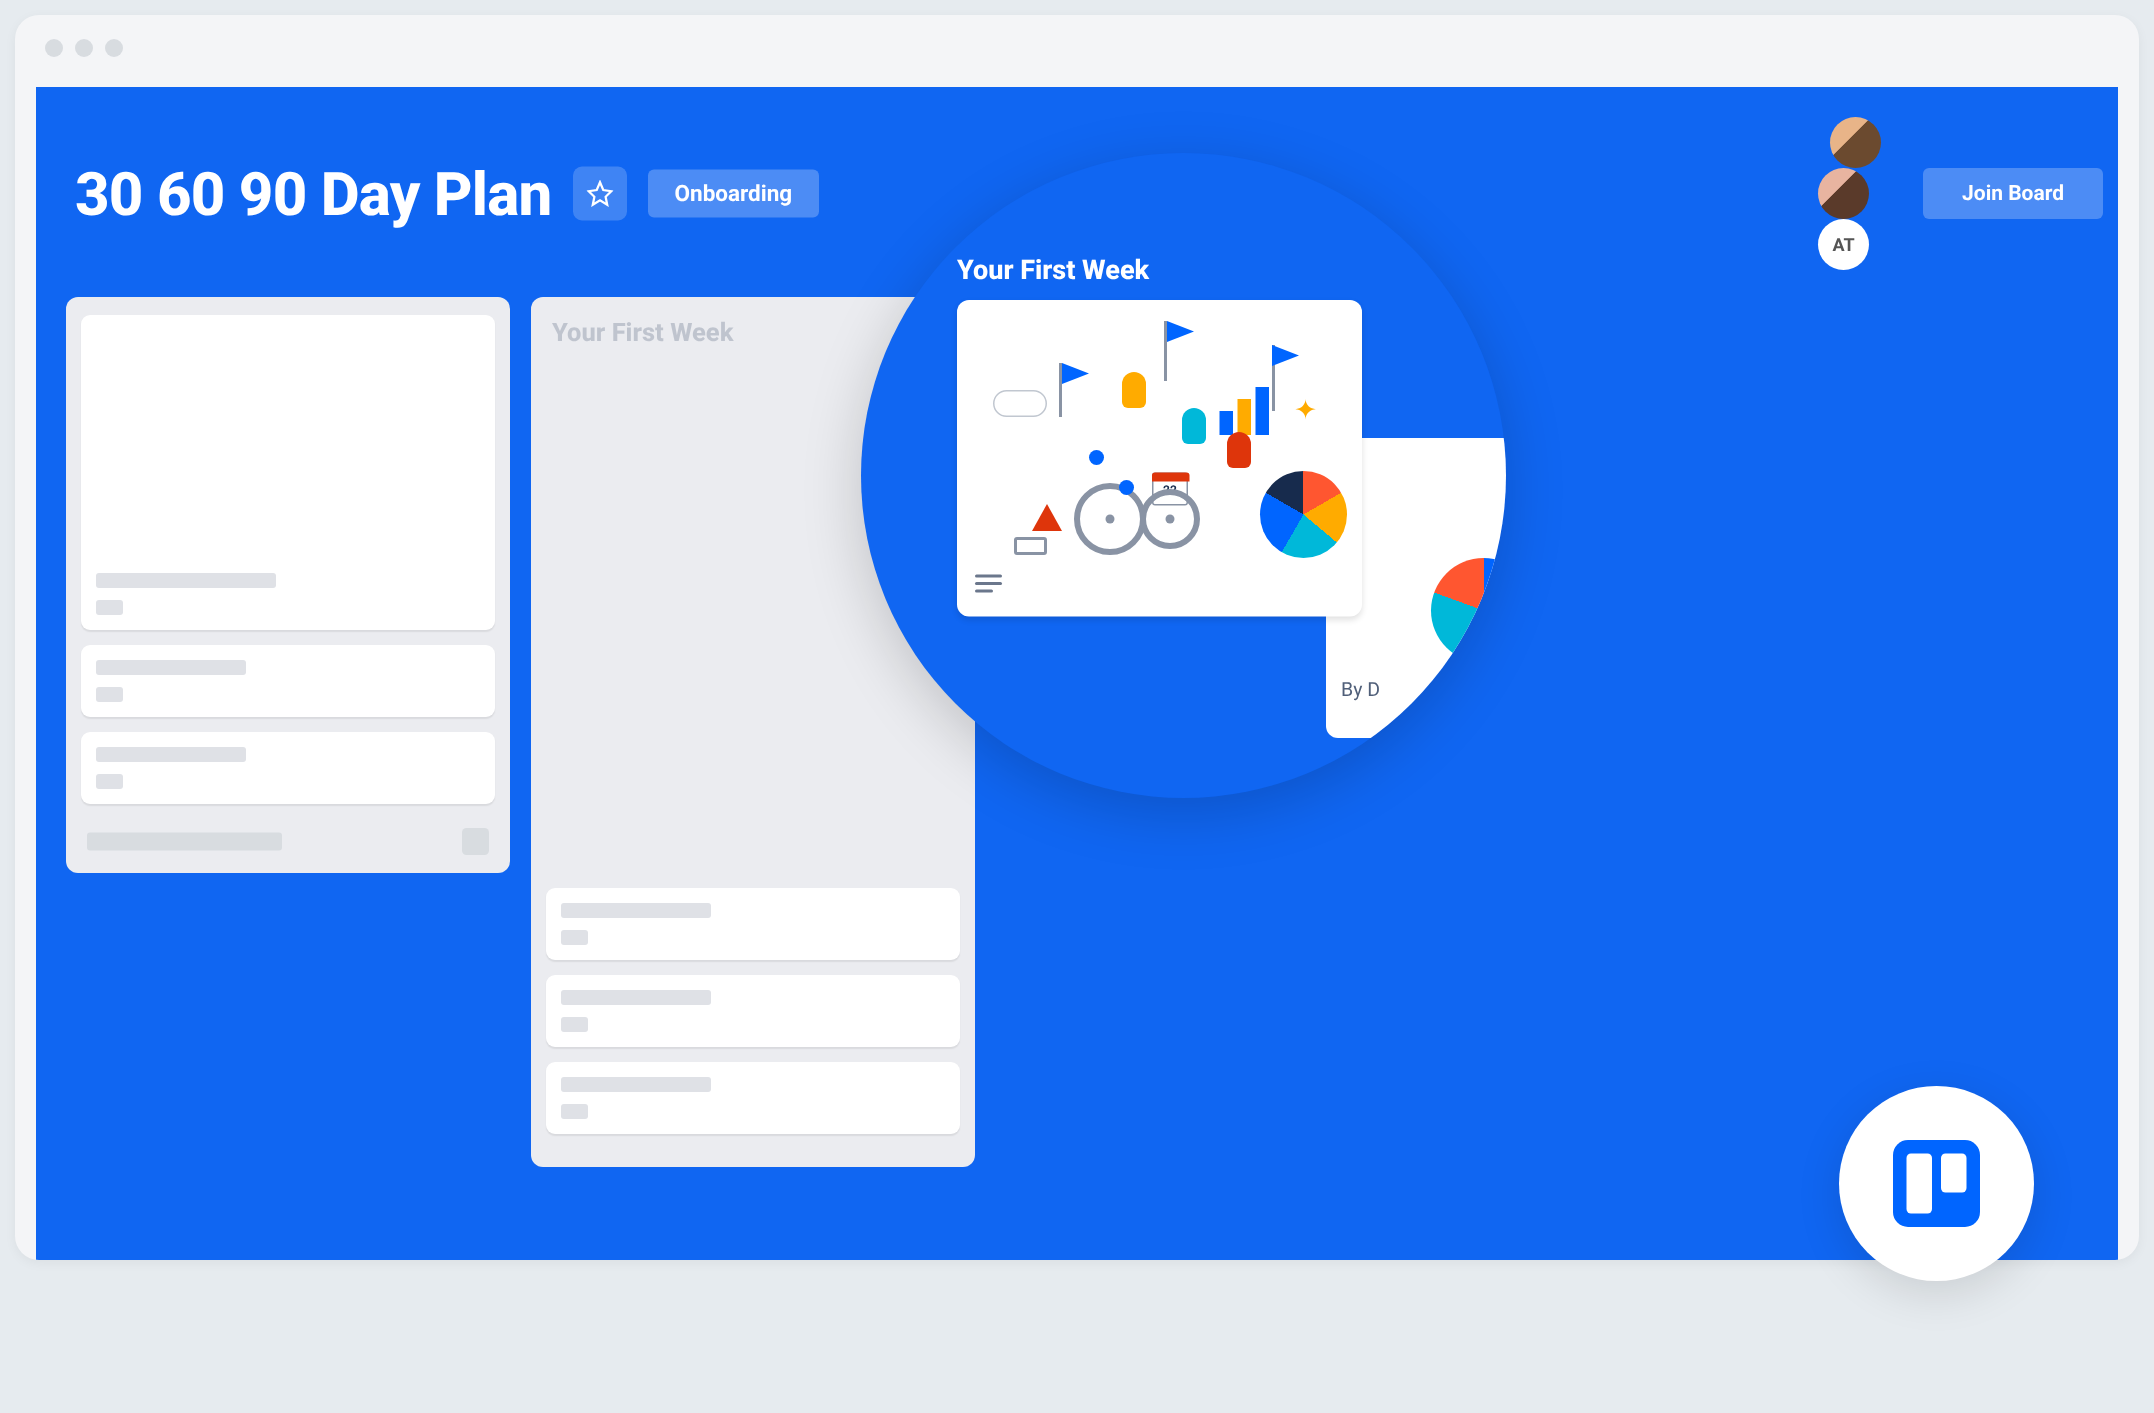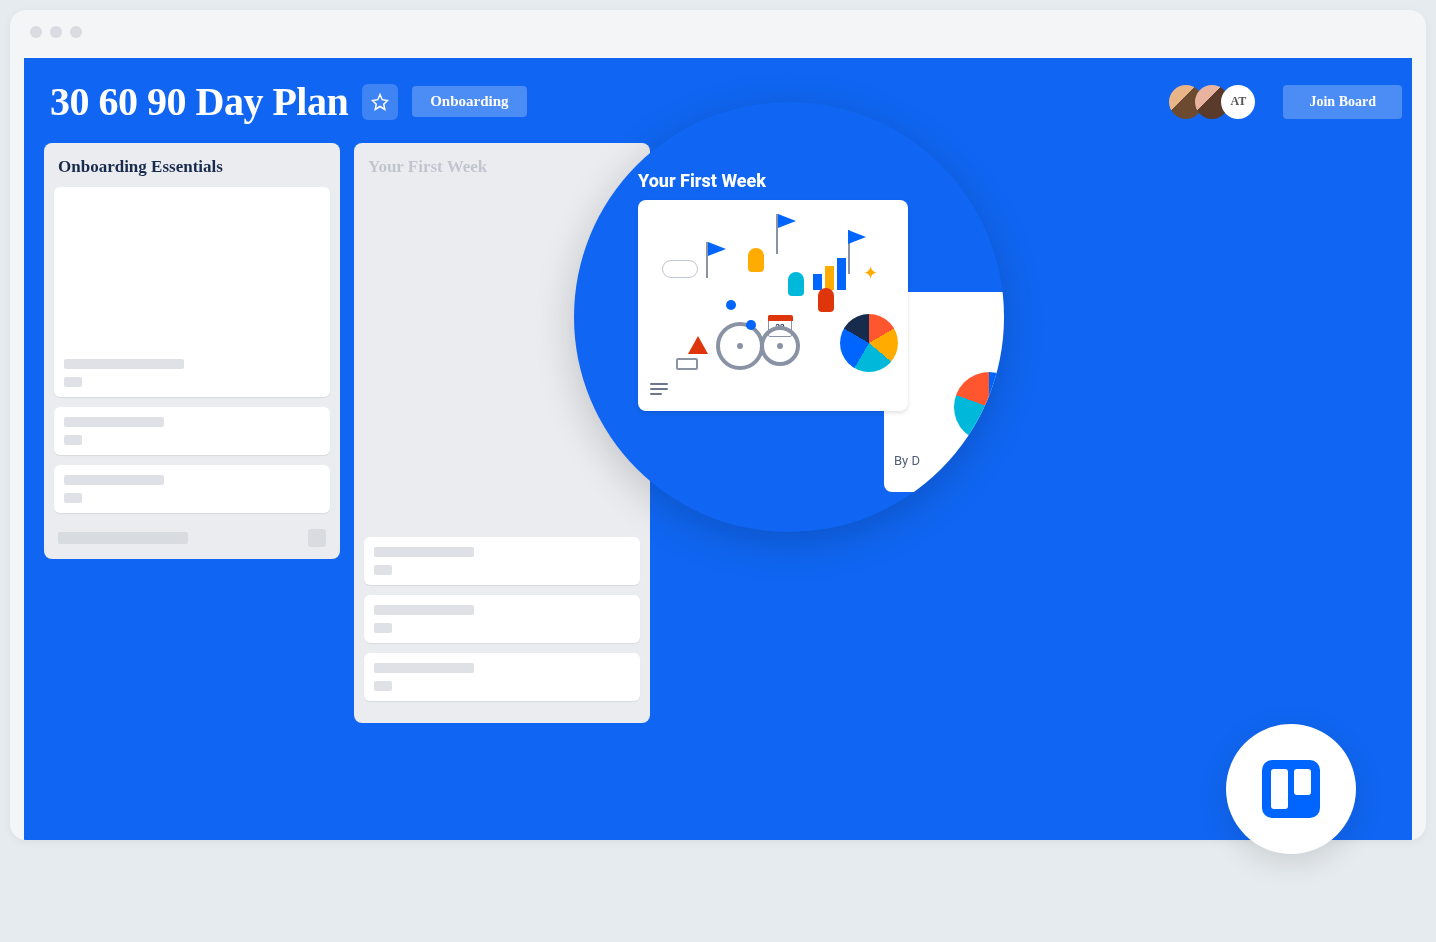--- a/index.html
+++ b/index.html
@@ -28,21 +28,20 @@
     .board {
       background: #1066F2;
       margin: 0 0 0 0;
       border-radius: 0;
       position: absolute;
       top: 48px;
       left: 14px;
       right: 14px;
       bottom: 0;
       padding: 20px 4px 0 20px;
-      font-family: Liberation Serif, serif;
     }
     .board-header {
       display: flex;
       align-items: center;
       gap: 14px;
       padding: 0 6px 18px 6px;
     }
     .board-title {
       color: #fff;
       font-size: 40px;
@@ -59,21 +58,21 @@
     .pill {
       padding: 7px 18px;
       background: rgba(255,255,255,0.25);
       color: #fff;
       border-radius: 4px;
       font-weight: 700;
       font-size: 15px;
       cursor: pointer;
     }
     .header-spacer { flex: 1; }
-    .avatars { display: flex; }
+    .avatars { display: flex; flex-direction: column; }
     .avatar {
       width: 34px; height: 34px; border-radius: 50%;
       border: 0;
       margin-left: -8px;
       background: #ccc;
       display: inline-flex; align-items: center; justify-content: center;
       font-size: 12px; font-weight: 700; color: #555;
       overflow: hidden;
     }
     .av1 { background: linear-gradient(135deg,#E8B488 40%,#6B4A2F 41%); margin-left:0;}
@@ -299,21 +298,20 @@
         <div class="avatar av1"></div>
         <div class="avatar av2"></div>
         <div class="avatar av3">AT</div>
       </div>
       <div class="join-btn">Join Board</div>
     </div>
 
     <div class="lists">
 
       <div class="list">
-        <div class="list-title">Onboarding Essentials</div>
         <div class="card card-tall">
           <div class="skel-lines">
             <div class="skel-bar skel-l1"></div>
             <div class="skel-bar skel-l2"></div>
           </div>
         </div>
         <div class="card card-short">
           <div class="skel-bar skel-l1"></div>
           <div class="skel-bar skel-l2"></div>
         </div>

